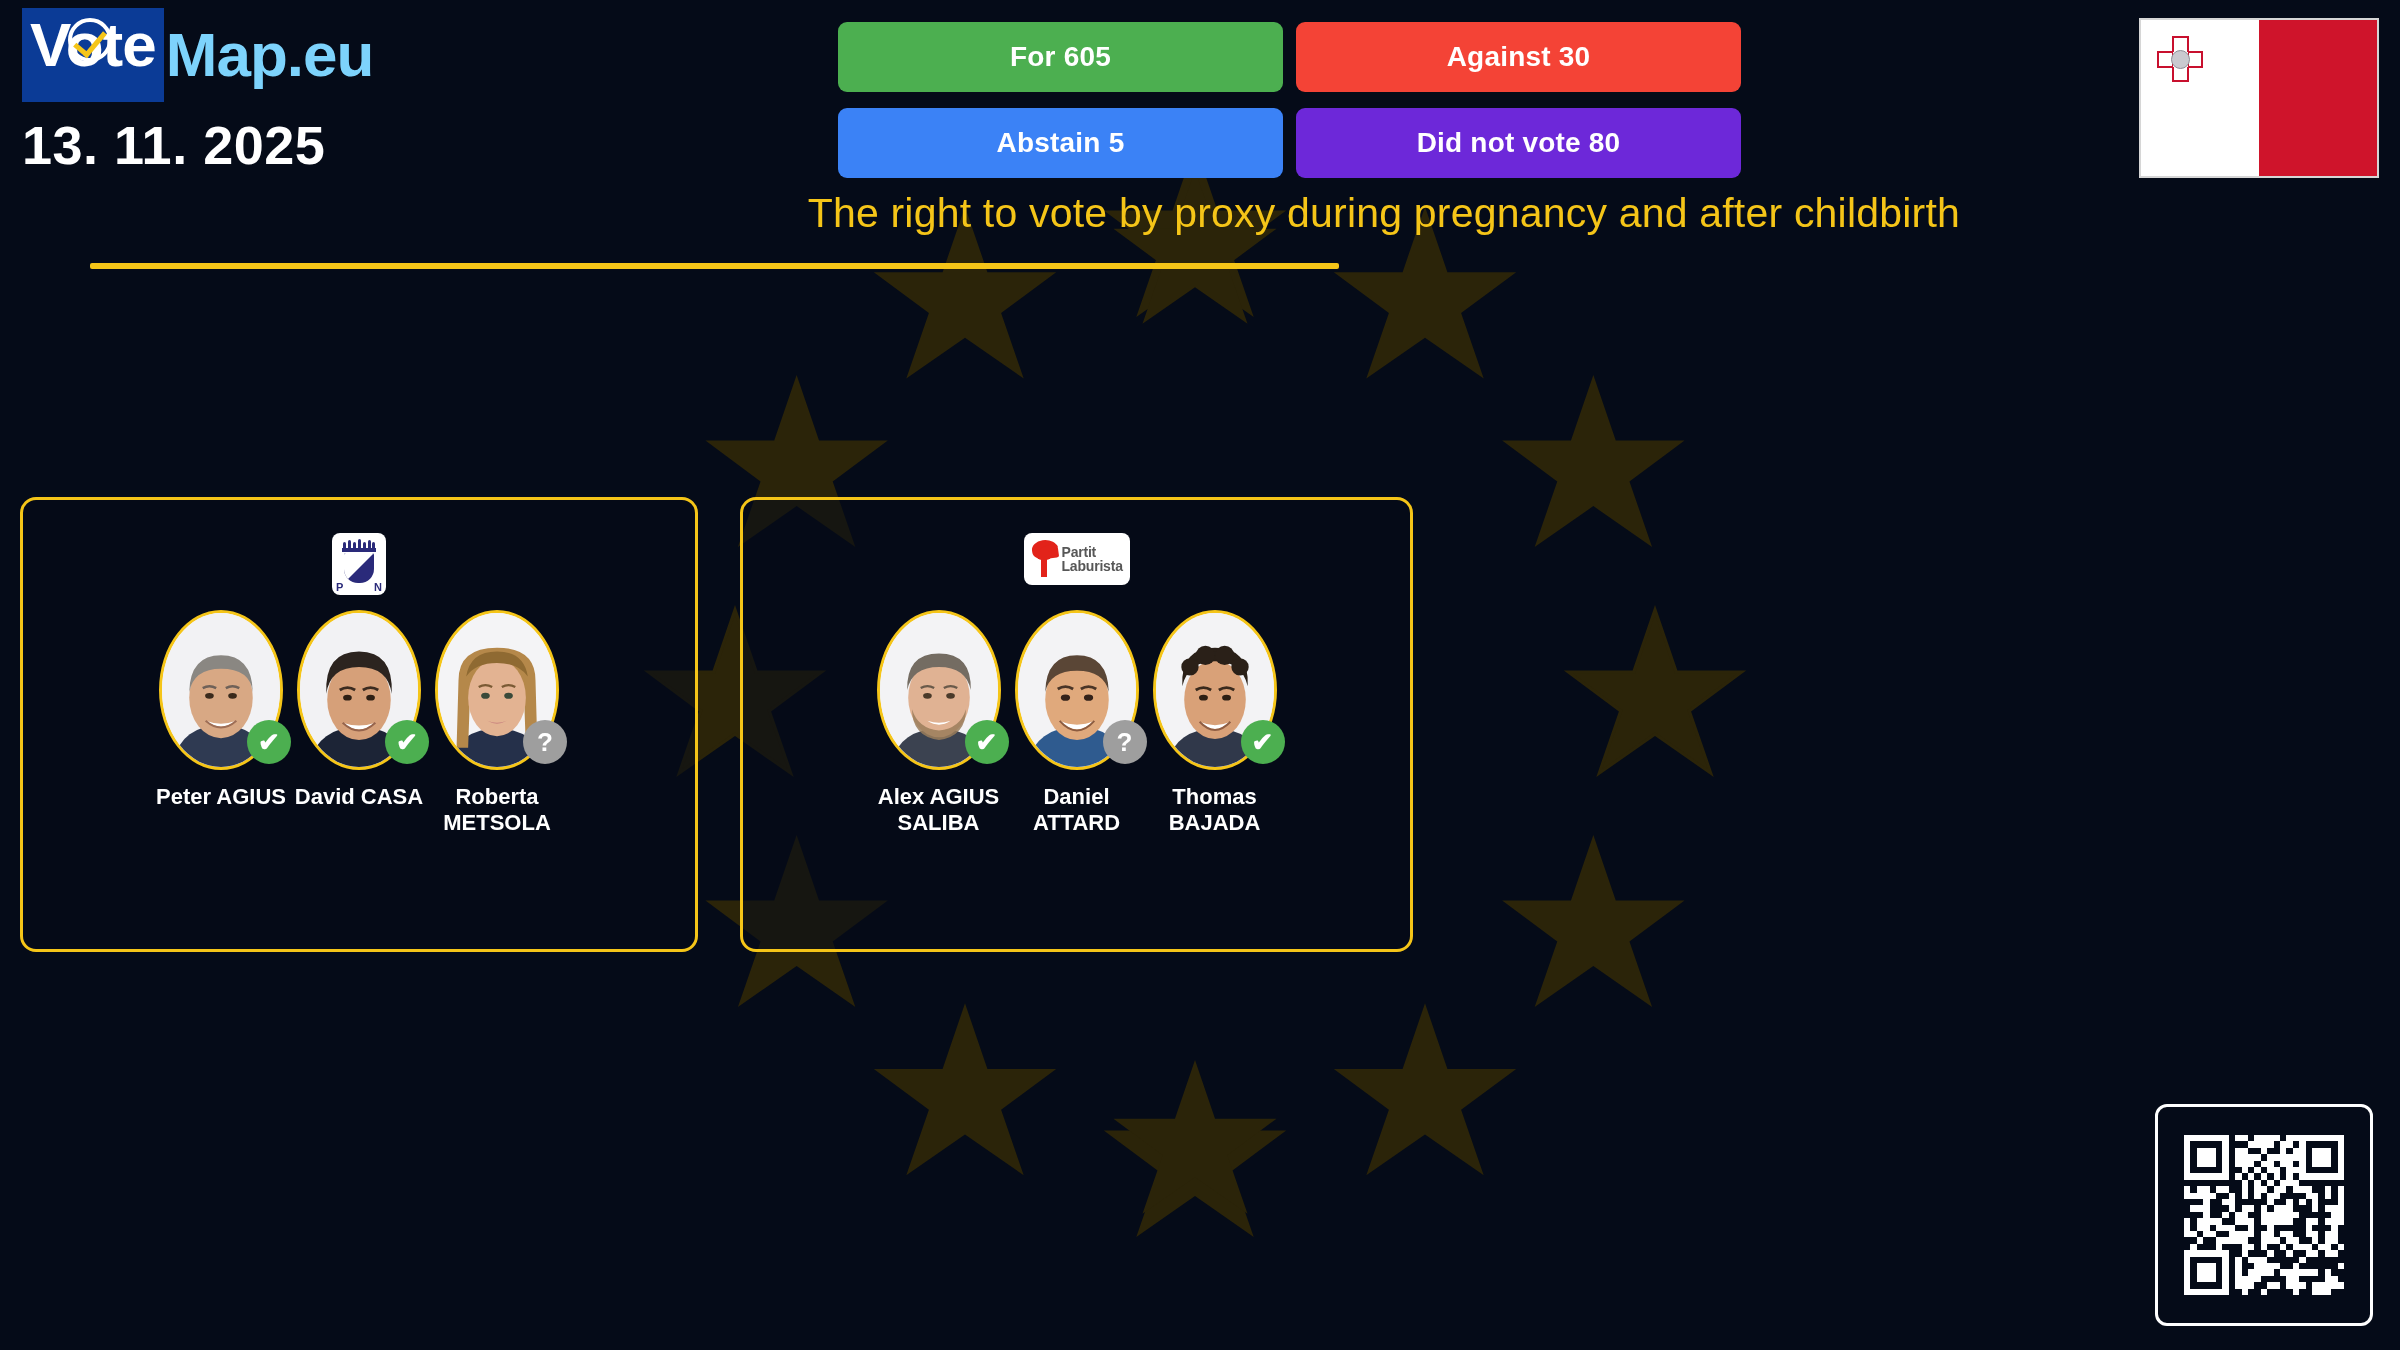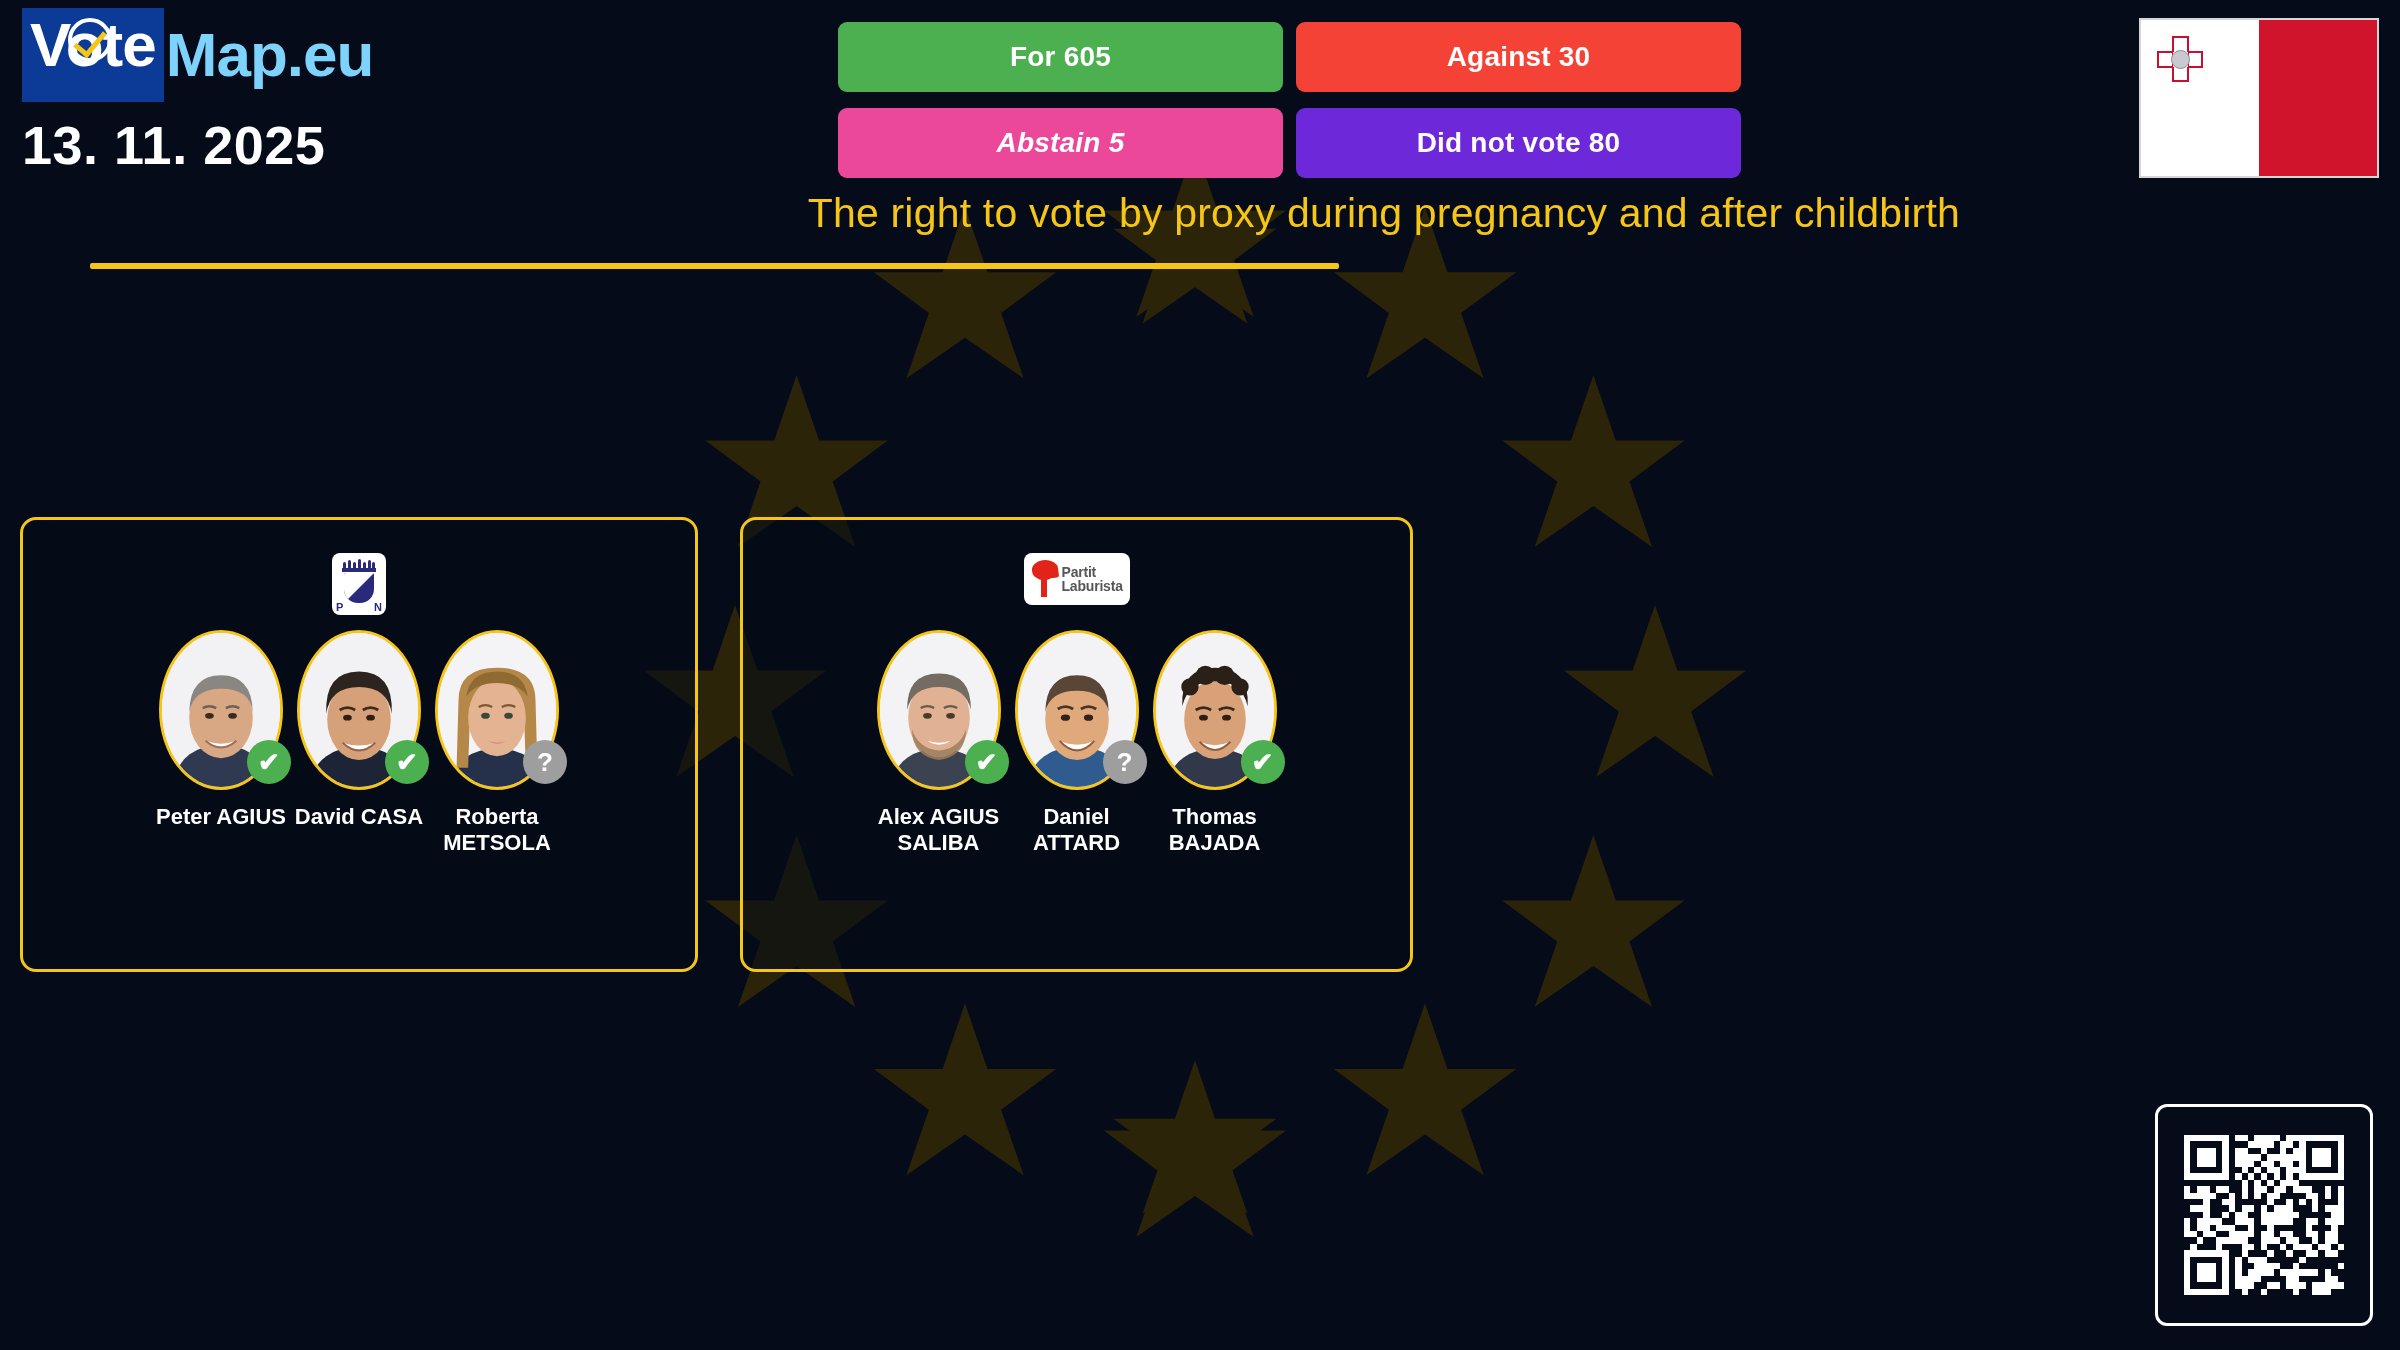--- a/index.html
+++ b/index.html
@@ -48,21 +48,21 @@
   }
 
   .tallies { position:absolute; left:838px; top:22px; width:452px; }
   .tally-grid { display:grid; grid-template-columns:445px 445px; grid-template-rows:70px 70px; gap:16px 13px; }
   .tally {
     border-radius:9px; display:flex; align-items:center; justify-content:center;
     color:#ffffff; font-size:28px; font-weight:bold; letter-spacing:.2px;
   }
   .t-for   { background:#4caf50; }
   .t-ag    { background:#f44336; }
-  .t-ab    { background:#ec4899;font-style:italic; }
+  .t-ab    { background:#3b82f6; }
   .t-dnv   { background:#6d28d9; }
 
   .flag {
     position:absolute; left:2139px; top:18px; width:240px; height:160px;
     border:2px solid #d6d6d6; display:flex; background:#ffffff;
   }
   .flag-white { width:50%; height:100%; background:#ffffff; position:relative; }
   .flag-red { width:50%; height:100%; background:#cf142b; }
   .gc { position:absolute; left:16px; top:16px; width:46px; height:46px; }
   .gc-arm { position:absolute; background:#ffffff; border:2px solid #c8102e; }
@@ -80,21 +80,20 @@
   .progress-line {
     position:absolute; left:90px; top:263px; width:1249px; height:6px;
     background:#f5c518; border-radius:2px;
   }
 
   
   .party-card {
     position:absolute; top:497px; height:455px;
     border:3px solid #f5c518; border-radius:16px;
     background:rgba(5,11,24,0.55);
-    margin-top:20px;
   }
   #card-0 { left:20px; width:678px; }
   #card-1 { left:740px; width:673px; }
 
   .party-logo { position:absolute; top:33px; left:50%; transform:translateX(-50%); }
 
   
   .pn-logo { width:54px; height:62px; background:#ffffff; border-radius:8px; position:relative; }
   .pn-crown { position:absolute; left:50%; top:8px; transform:translateX(-50%); width:34px; height:11px; }
   .pn-crown-band { position:absolute; left:0; bottom:0; width:34px; height:4px; background:#2a2a7a; }

